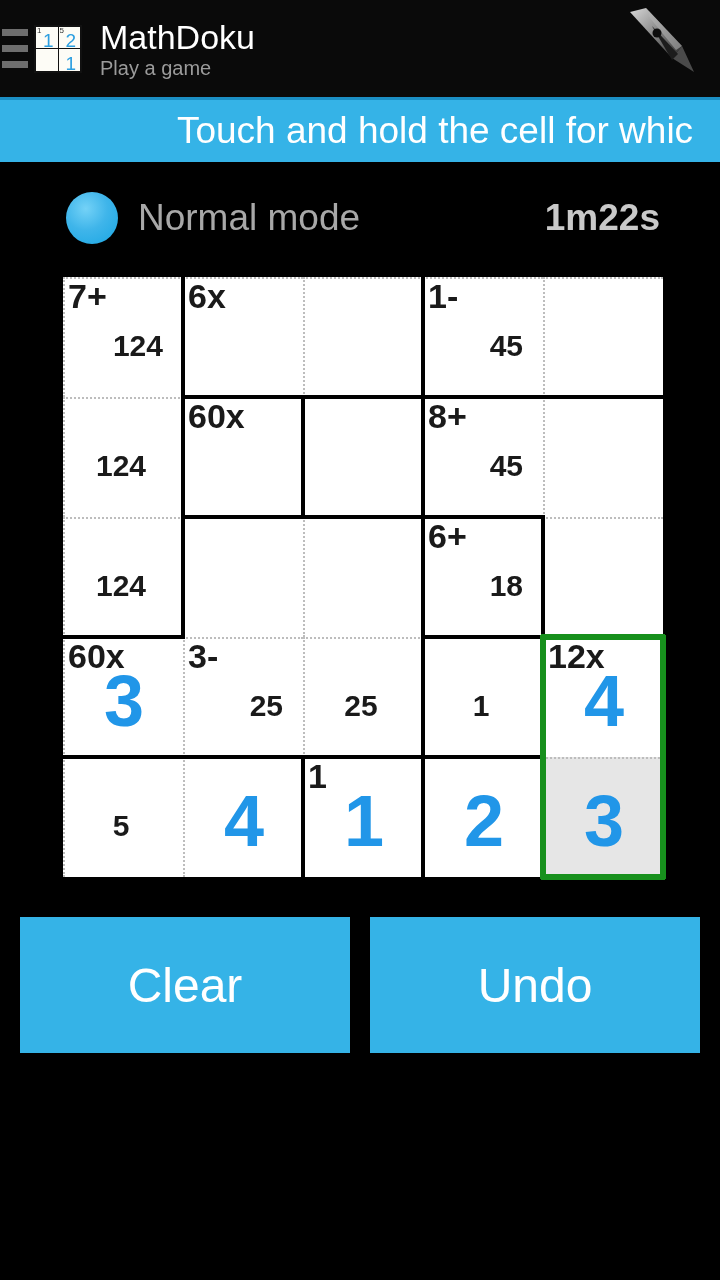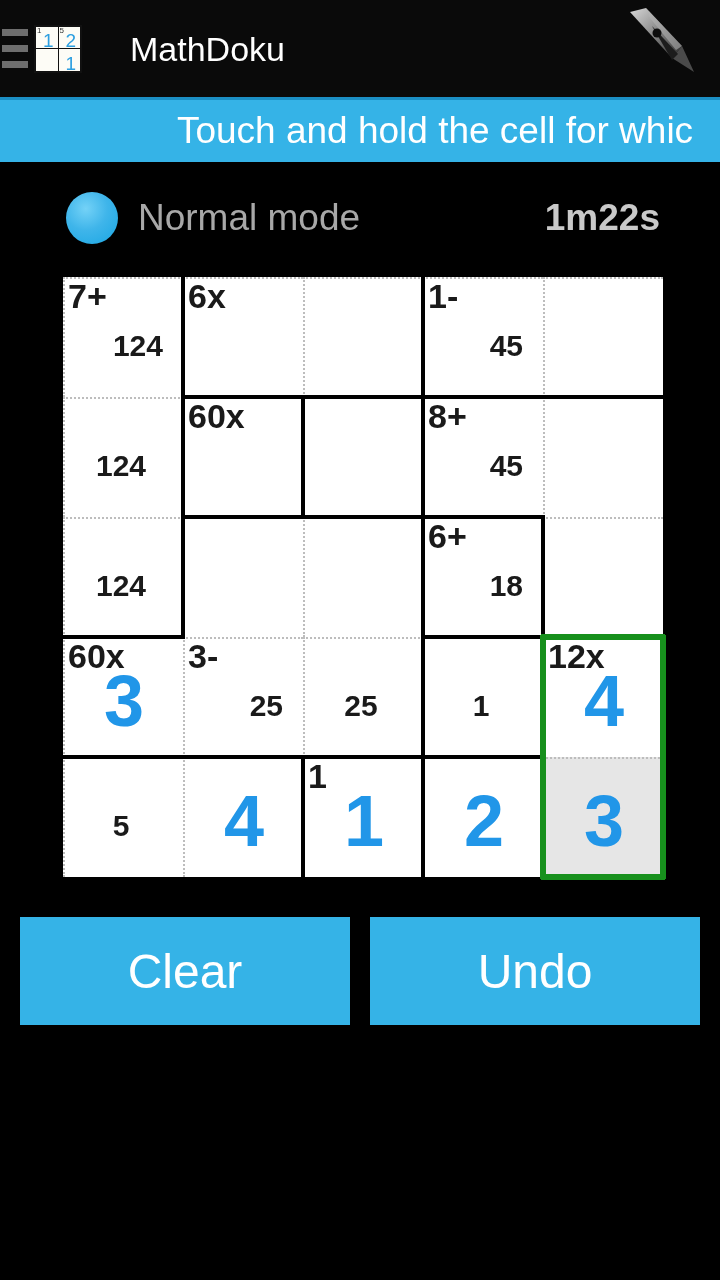--- a/index.html
+++ b/index.html
@@ -60,21 +60,20 @@
     font-size: 8px;
     color: #333;
     line-height: 1;
   }
   .titles { margin-left: 18px; }
   .app-title {
     color: #fff;
     font-size: 34px;
     line-height: 38px;
     font-weight: 400;
-    margin-left: 30px;
   }
   .app-sub {
     color: #9b9b9b;
     font-size: 20px;
     line-height: 24px;
     font-weight: 400;
   }
   .pen-icon {
     position: absolute;
     right: 18px; top: 6px;
@@ -201,21 +200,21 @@
   .seg.vg { width: 6px; }
 
   
   .buttons {
     display: flex;
     gap: 20px;
     padding: 43px 20px 0 20px;
   }
   .btn {
     flex: 1;
-    height: 108px;
+    height: 136px;
     background: #35b3e7;
     color: #ffffff;
     font-size: 48px;
     display: flex;
     align-items: center;
     justify-content: center;
     border: none;
     font-family: "Liberation Sans", sans-serif;
   }
 </style>
@@ -243,20 +242,21 @@
       <span class="big"></span>
     </div>
     <div class="ic">
       <span class="sm"></span>
       <span class="big">1</span>
     </div>
   </div>
 
   <div class="titles">
     <div class="app-title">MathDoku</div>
+    <div class="app-sub">Play a game</div>
   </div>
 
   <svg class="pen-icon" viewBox="0 0 86 80">
     <defs>
       <linearGradient id="peng" x1="0" y1="0" x2="1" y2="1">
         <stop offset="0%" stop-color="#d9d9d9"></stop>
         <stop offset="55%" stop-color="#7d7d7d"></stop>
         <stop offset="100%" stop-color="#2a2a2a"></stop>
       </linearGradient>
     </defs>

